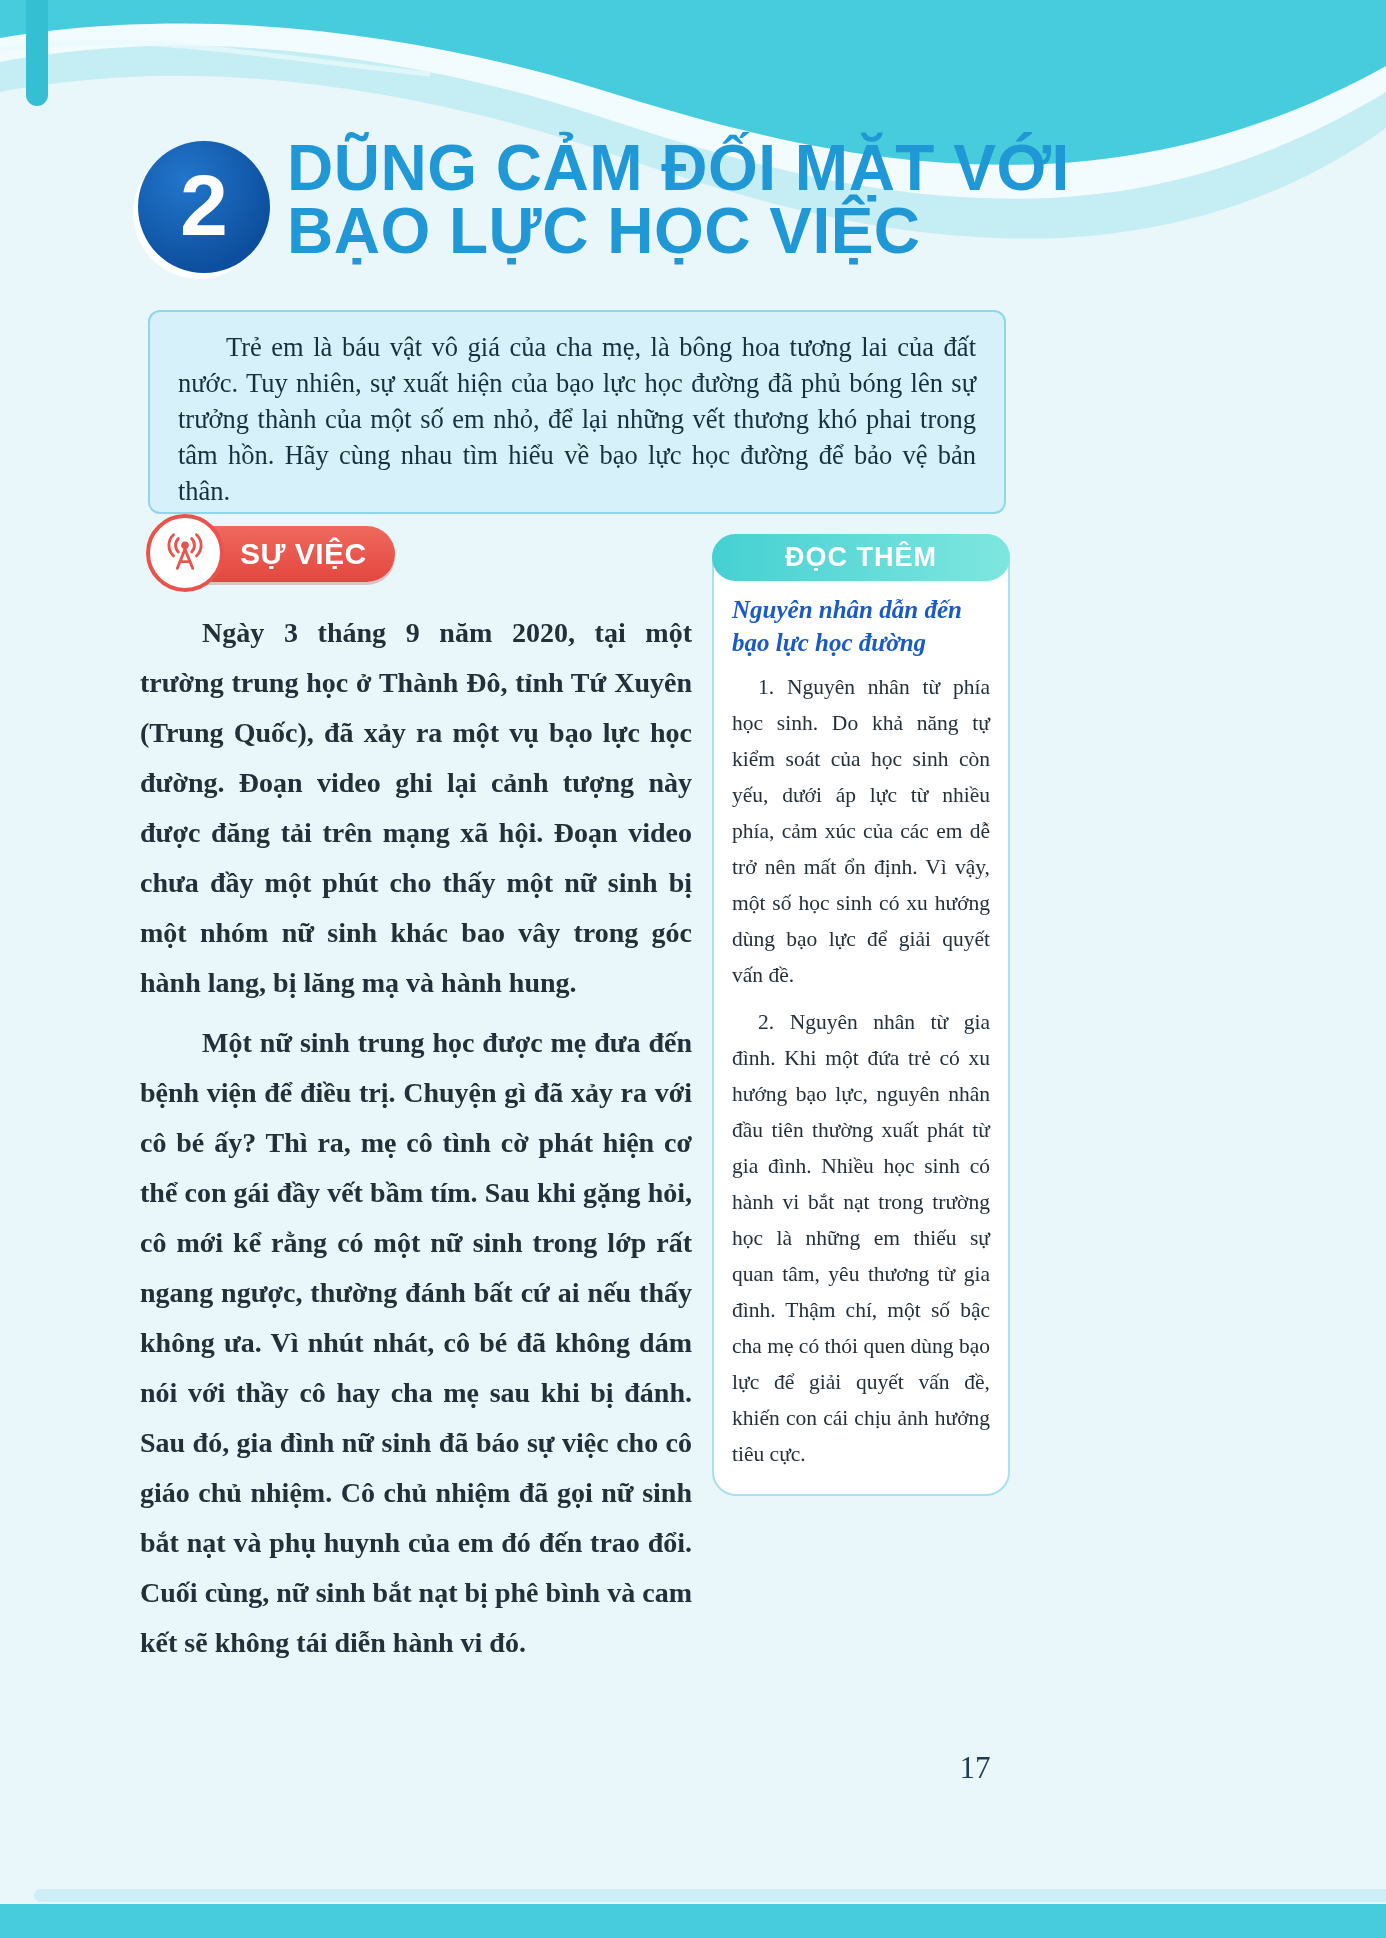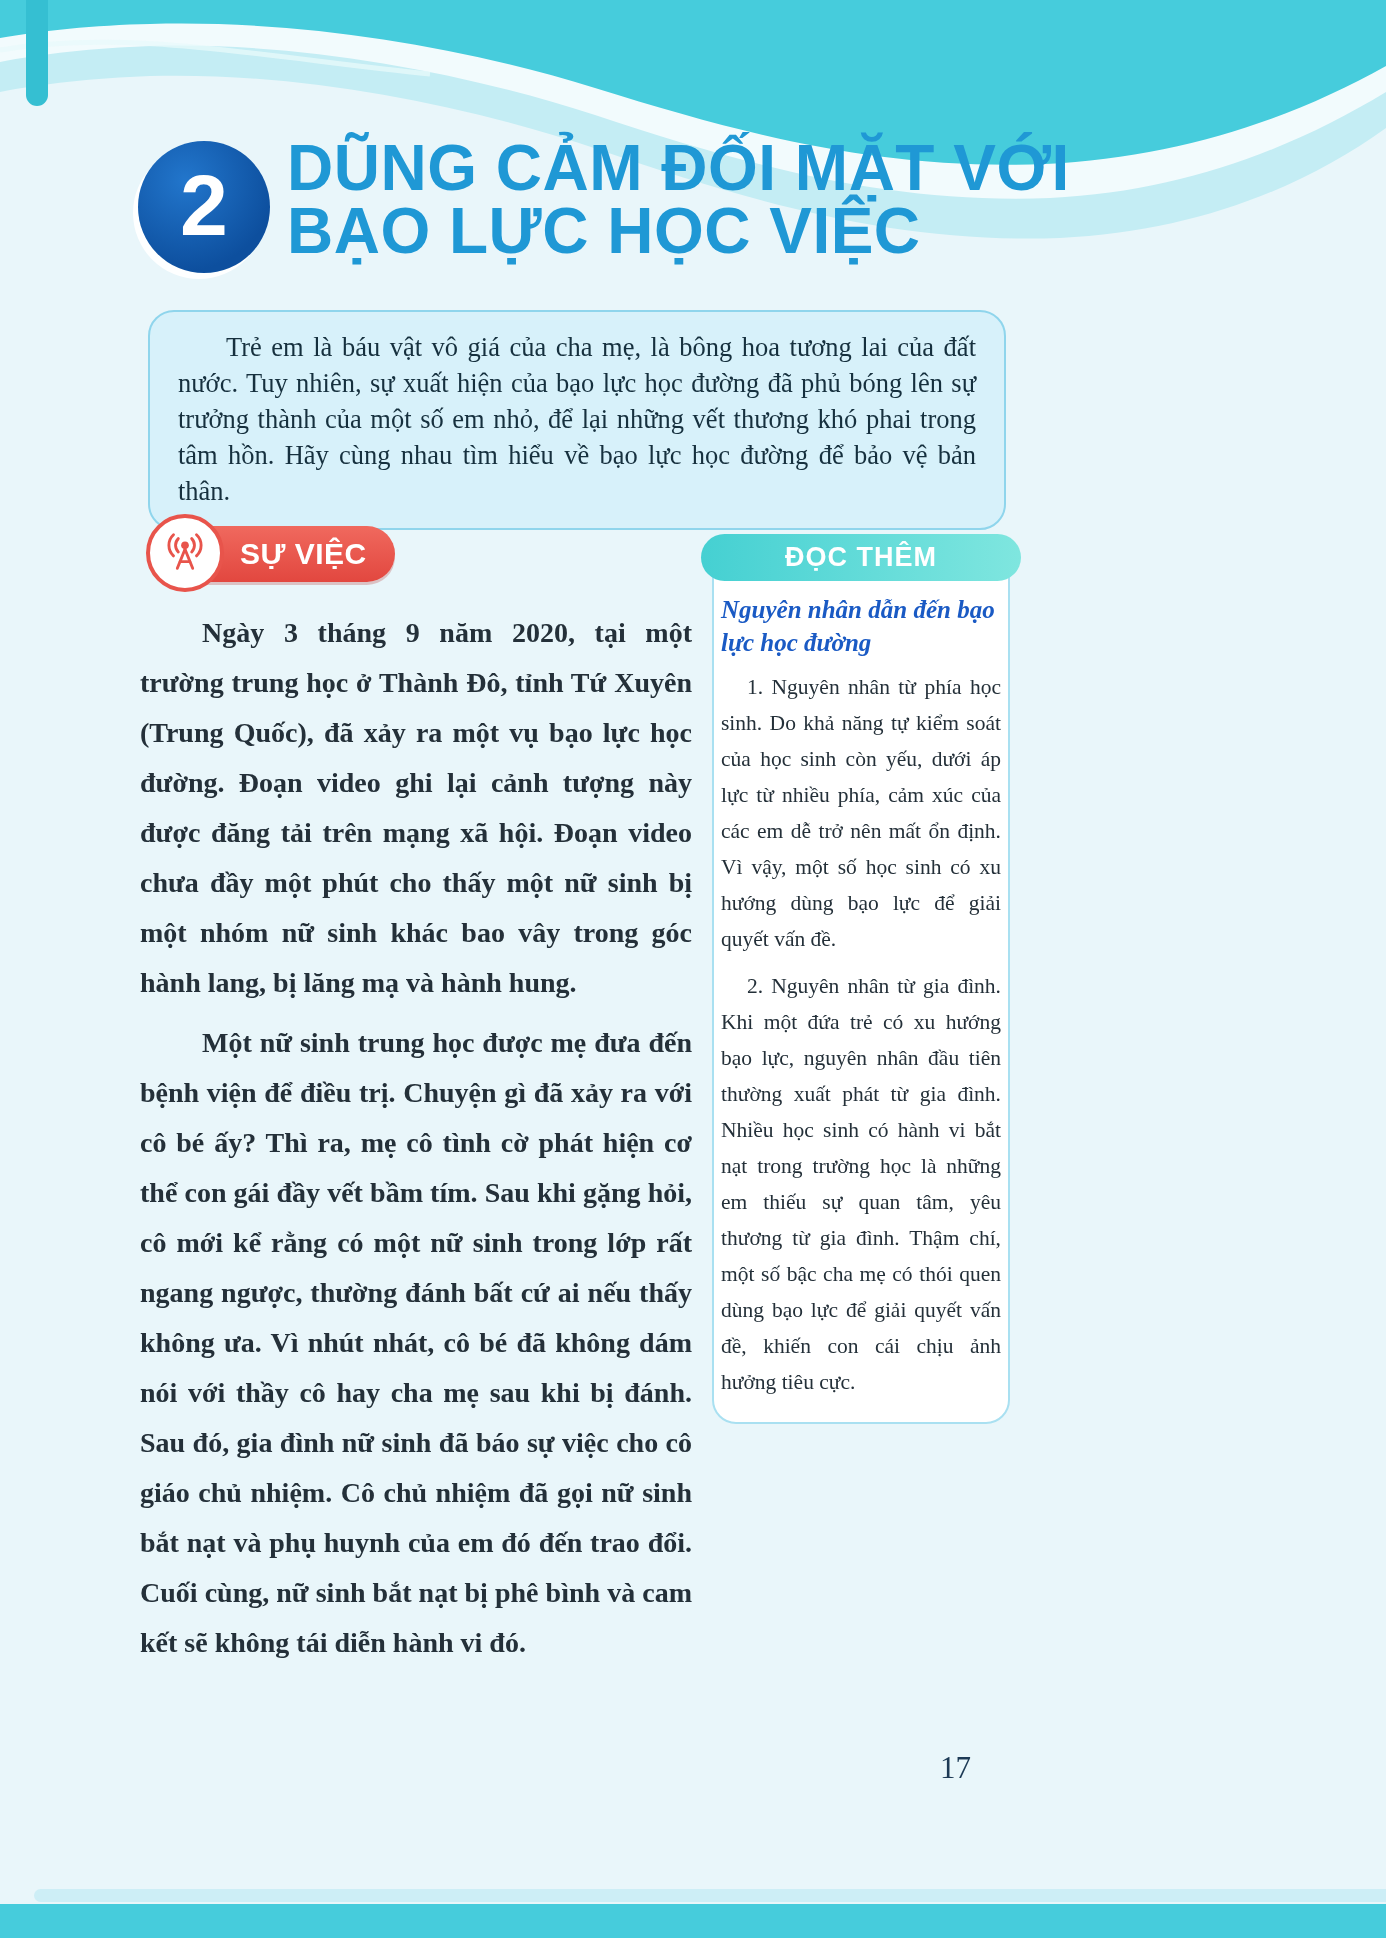--- a/index.html
+++ b/index.html
@@ -38,22 +38,22 @@
     transform:translateY(-2px);
   }
   .lesson-title{
     position:absolute;left:287px;top:137px;margin:0;
     font-family:"Liberation Sans", sans-serif;font-weight:700;font-size:64px;line-height:63px;
     color:var(--title-blue);letter-spacing:.5px;
   }
   .lesson-title span{display:block;}
   .intro-box{
     position:absolute;left:148px;top:310px;width:858px;box-sizing:border-box;
-    padding:17px 28px 19px;background:var(--intro-bg);
-    border:2px solid var(--intro-border);border-radius:26px;
+    padding:17px 28px 3px;background:var(--intro-bg);
+    border:2px solid var(--intro-border);border-radius:12px;
   }
   .intro-box p{
     margin:0;font-size:26.5px;line-height:36px;text-align:justify;text-indent:48px;color:#16303e;
   }
   .badge-circle{
     position:absolute;left:146px;top:514px;width:78px;height:78px;box-sizing:border-box;
     background:#fff;border:4px solid var(--red);border-radius:50%;z-index:2;
     display:flex;align-items:center;justify-content:center;
   }
   .badge-pill{
@@ -64,38 +64,38 @@
     color:#fff;font-family:"Liberation Sans", sans-serif;font-weight:700;font-size:30px;letter-spacing:.5px;
     box-shadow:0 3px 0 rgba(180,40,35,.25);
   }
   .main-col{position:absolute;left:140px;top:602px;width:552px;}
   .main-col p{
     margin:6px 0 10px;font-size:28px;line-height:50px;text-align:justify;text-indent:62px;color:var(--ink);font-weight:bold;
   }
   .sidebar{
     position:absolute;left:712px;top:534px;width:298px;box-sizing:border-box;
     background:#fff;border:2px solid var(--sb-border);border-radius:24px;
-    padding:0 7px 22px;
+    padding:0 18px 22px;
   }
   .sidebar-header{
     margin:-2px -20px 12px;height:47px;border-radius:24px;
     background:linear-gradient(90deg,#45d0d2,#7fe6df);
     display:flex;align-items:center;justify-content:center;
     color:#fff;font-family:"Liberation Sans", sans-serif;font-weight:700;font-size:27px;letter-spacing:1px;
   }
   .sidebar-title{
     margin:6px 0 10px;font-style:italic;font-weight:700;color:var(--sb-title);
     font-size:25px;line-height:33px;
   }
   .sidebar p.sb{
     margin:0 0 11px;font-size:21.5px;line-height:36px;text-align:justify;text-indent:26px;color:var(--ink);
   }
   .sidebar p.sb:last-child{margin-bottom:0;}
   .page-number{
-    position:absolute;left:940px;top:1750px;width:70px;text-align:left;
+    position:absolute;left:940px;top:1750px;width:70px;text-align:center;
     font-size:31px;color:#1d3a55;
   }
   .bottom-strip{
     position:absolute;left:34px;right:0;top:1889px;height:13px;
     background:#cdeef6;border-radius:7px 0 0 7px;
   }
   .bottom-bar{
     position:absolute;left:0;right:0;top:1904px;height:34px;background:var(--teal);
   }
 </style>

